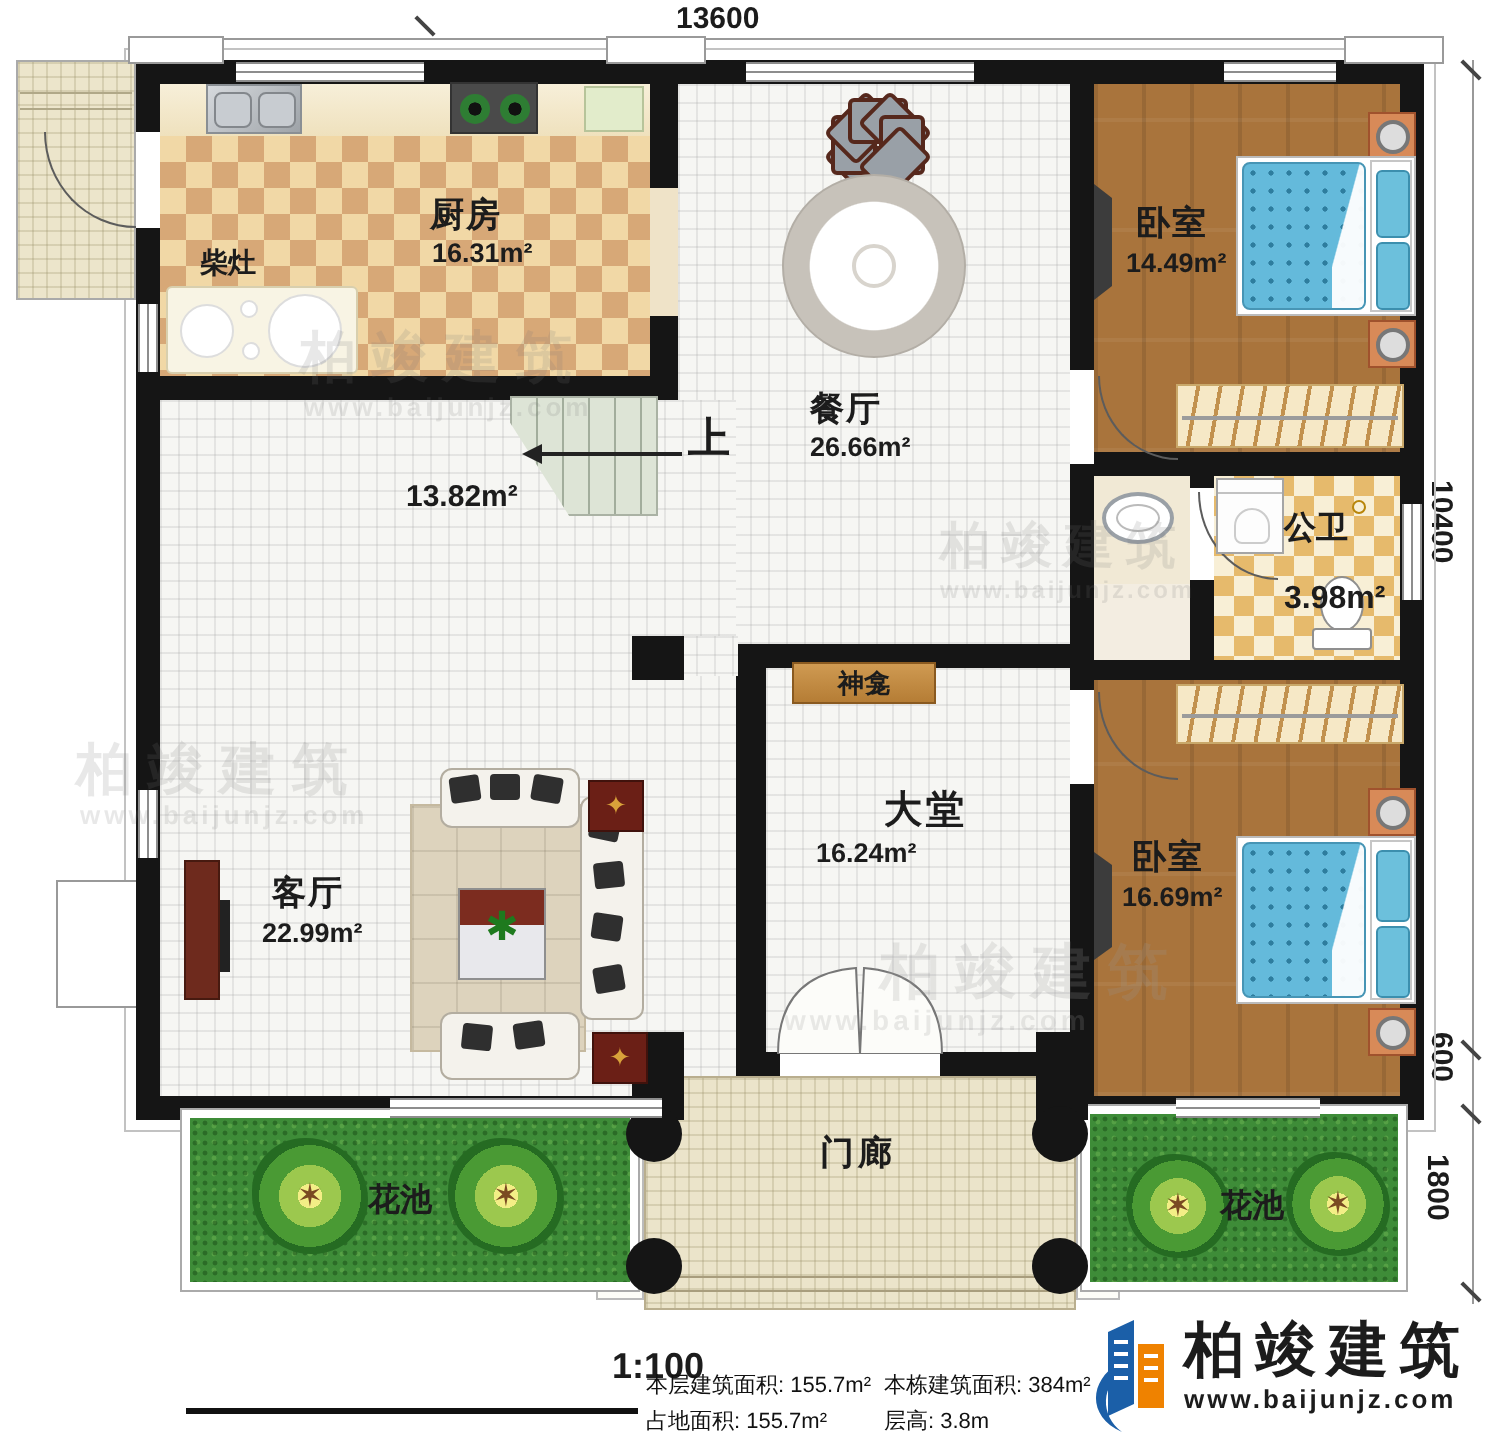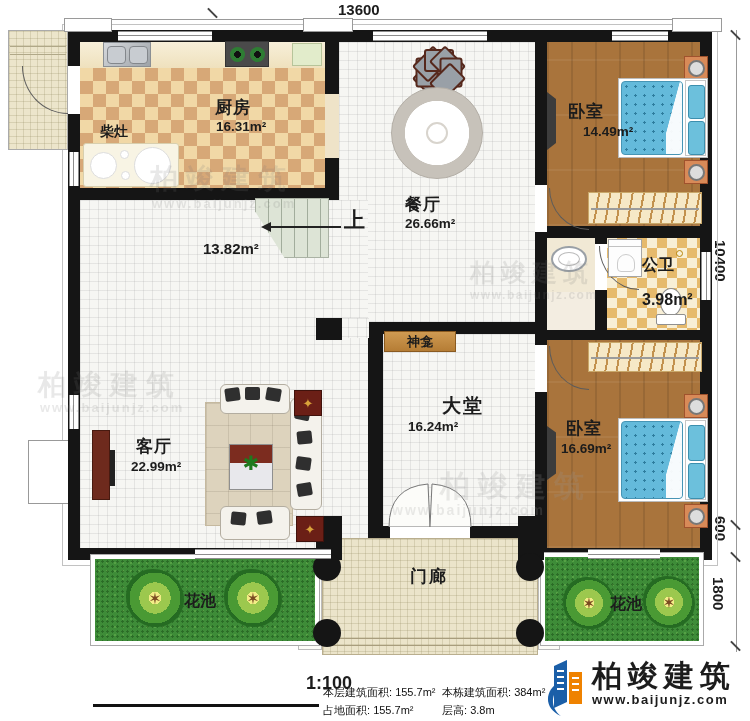--- a/index.html
+++ b/index.html
@@ -209,21 +209,21 @@
     <div class="mattress abs" style="left:2px;top:2px;width:62px;height:74px;"></div>
     <div class="pillowzone abs" style="left:66px;top:1px;width:21px;height:76px;">
       <div class="pillow" style="top:4px;height:32px;"></div>
       <div class="pillow" style="top:40px;height:32px;"></div>
     </div>
   </div>
   <div class="abs hatch" style="left:588px;top:192px;width:114px;height:32px;">
       <div class="hatch-line"></div>
     </div>
   <div class="lbl room-name" style="left:568px;top:103px;">卧室</div>
-  <div class="lbl room-area" style="left:563px;top:125px;margin-left:20px;">14.49m²</div>
+  <div class="lbl room-area" style="left:563px;top:125px;">14.49m²</div>
 
   <div class="abs" style="left:547px;top:238px;width:48px;height:54px;background:#f1e9d5;"></div>
   <div class="abs" style="left:551px;top:246px;width:36px;height:26px;border:2px solid #9aa0a6;border-radius:50%;background:#fff;">
     <div class="abs" style="left:5px;top:4px;width:22px;height:14px;border:1px solid #bbb;border-radius:50%;"></div>
   </div>
   <div class="abs" style="left:608px;top:239px;width:34px;height:38px;background:#fdfdfd;border:1px solid #a5a5a5;">
     <div class="abs" style="left:0;top:6px;width:100%;border-top:1px solid #c2c2c2;"></div>
     <div class="abs" style="left:8px;top:14px;width:18px;height:18px;border:1px solid #ccc;border-radius:50% 50% 4px 4px;"></div>
   </div>
   <div class="abs" style="left:676px;top:250px;width:7px;height:7px;border:1.5px solid #b8860b;border-radius:50%;"></div>
@@ -245,21 +245,21 @@
   <div class="abs" style="left:618px;top:418px;width:90px;height:84px;background:#fff;border:1px solid #bbb;">
     <div class="mattress abs" style="left:2px;top:2px;width:62px;height:78px;"></div>
     <div class="pillowzone abs" style="left:66px;top:1px;width:21px;height:80px;">
       <div class="pillow" style="top:4px;height:34px;"></div>
       <div class="pillow" style="top:42px;height:34px;"></div>
     </div>
   </div>
   <div class="lbl room-name" style="left:566px;top:420px;">卧室</div>
   <div class="lbl room-area" style="left:561px;top:442px;">16.69m²</div>
 
-  <div class="abs" style="left:384px;top:331px;width:72px;height:21px;background:linear-gradient(#cf9a52,#b57d35);border:1px solid #8a5a20;text-align:center;">
+  <div class="abs" style="left:396px;top:331px;width:72px;height:21px;background:linear-gradient(#cf9a52,#b57d35);border:1px solid #8a5a20;text-align:center;">
     <span class="lbl" style="position:static;font-size:13px;line-height:19px;">神龛</span>
   </div>
   <div class="lbl" style="left:405px;top:396px;font-size:19px;letter-spacing:2px;margin-left:37px;">大堂</div>
   <div class="lbl room-area" style="left:408px;top:420px;">16.24m²</div>
 
   <div class="abs" style="left:92px;top:430px;width:18px;height:70px;background:#6e2a1d;border:1px solid #471a10;"></div>
   <div class="abs" style="left:110px;top:450px;width:5px;height:36px;background:#222;"></div>
   <div class="abs" style="left:205px;top:402px;width:88px;height:124px;background:#ddd3bd;border:1px solid #c5b99f;
        background-image:linear-gradient(rgba(120,110,90,.18) 1px,transparent 1px),linear-gradient(90deg,rgba(120,110,90,.18) 1px,transparent 1px);background-size:22px 22px;"></div>
   <div class="abs sofa" style="left:220px;top:384px;width:70px;height:30px;">

